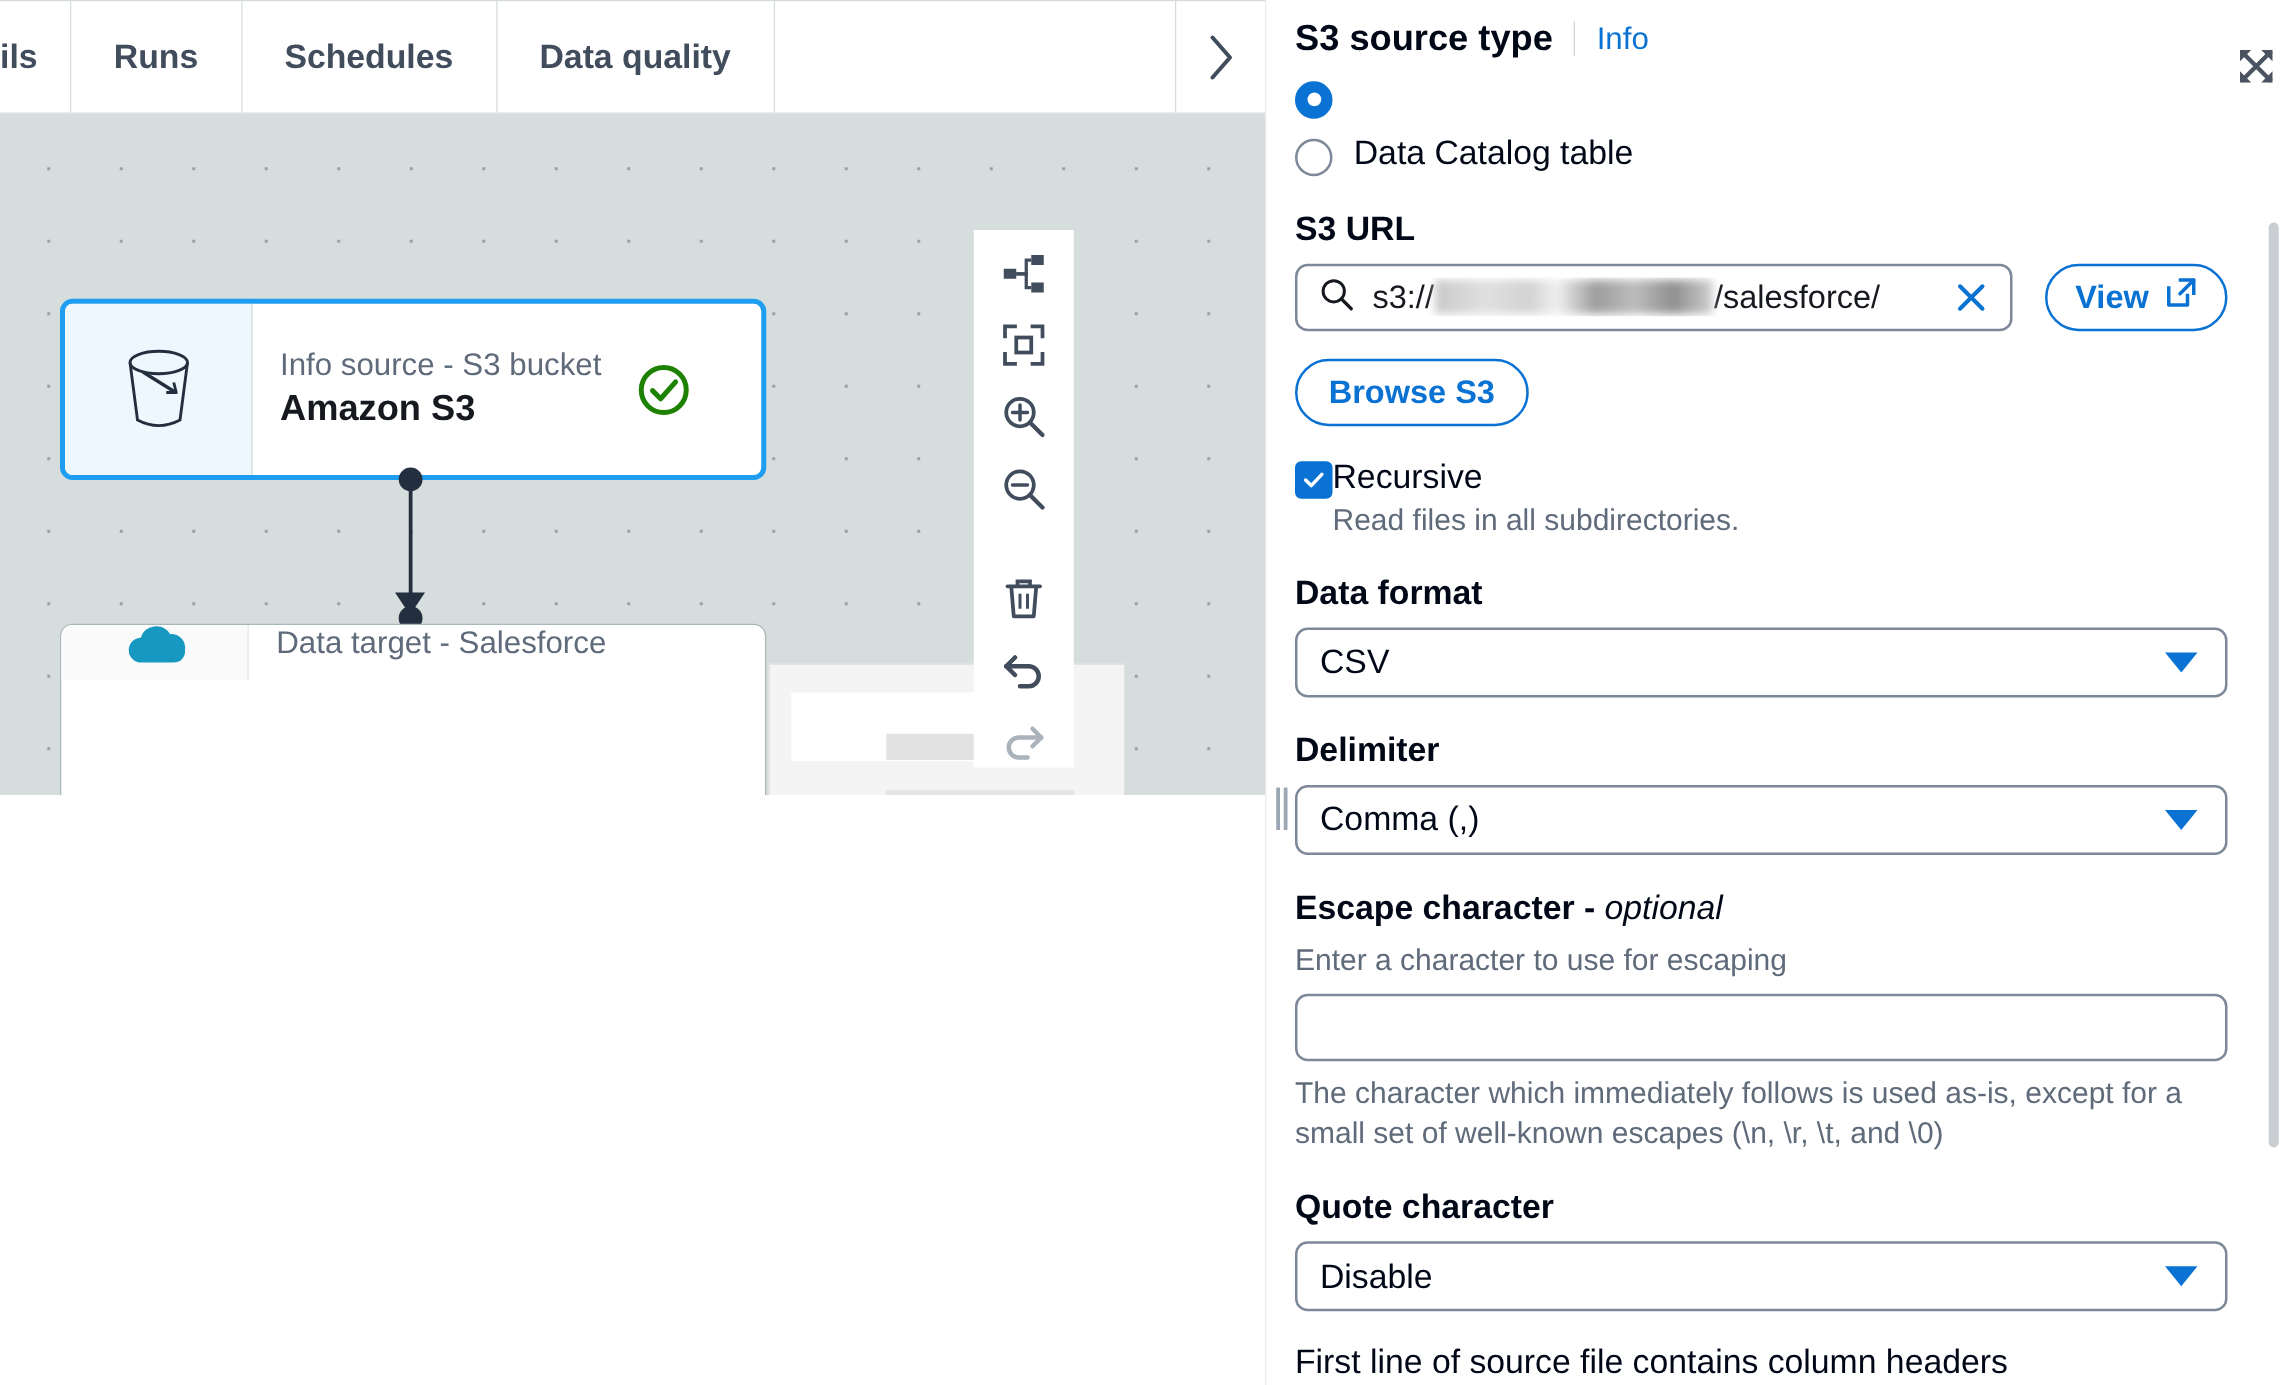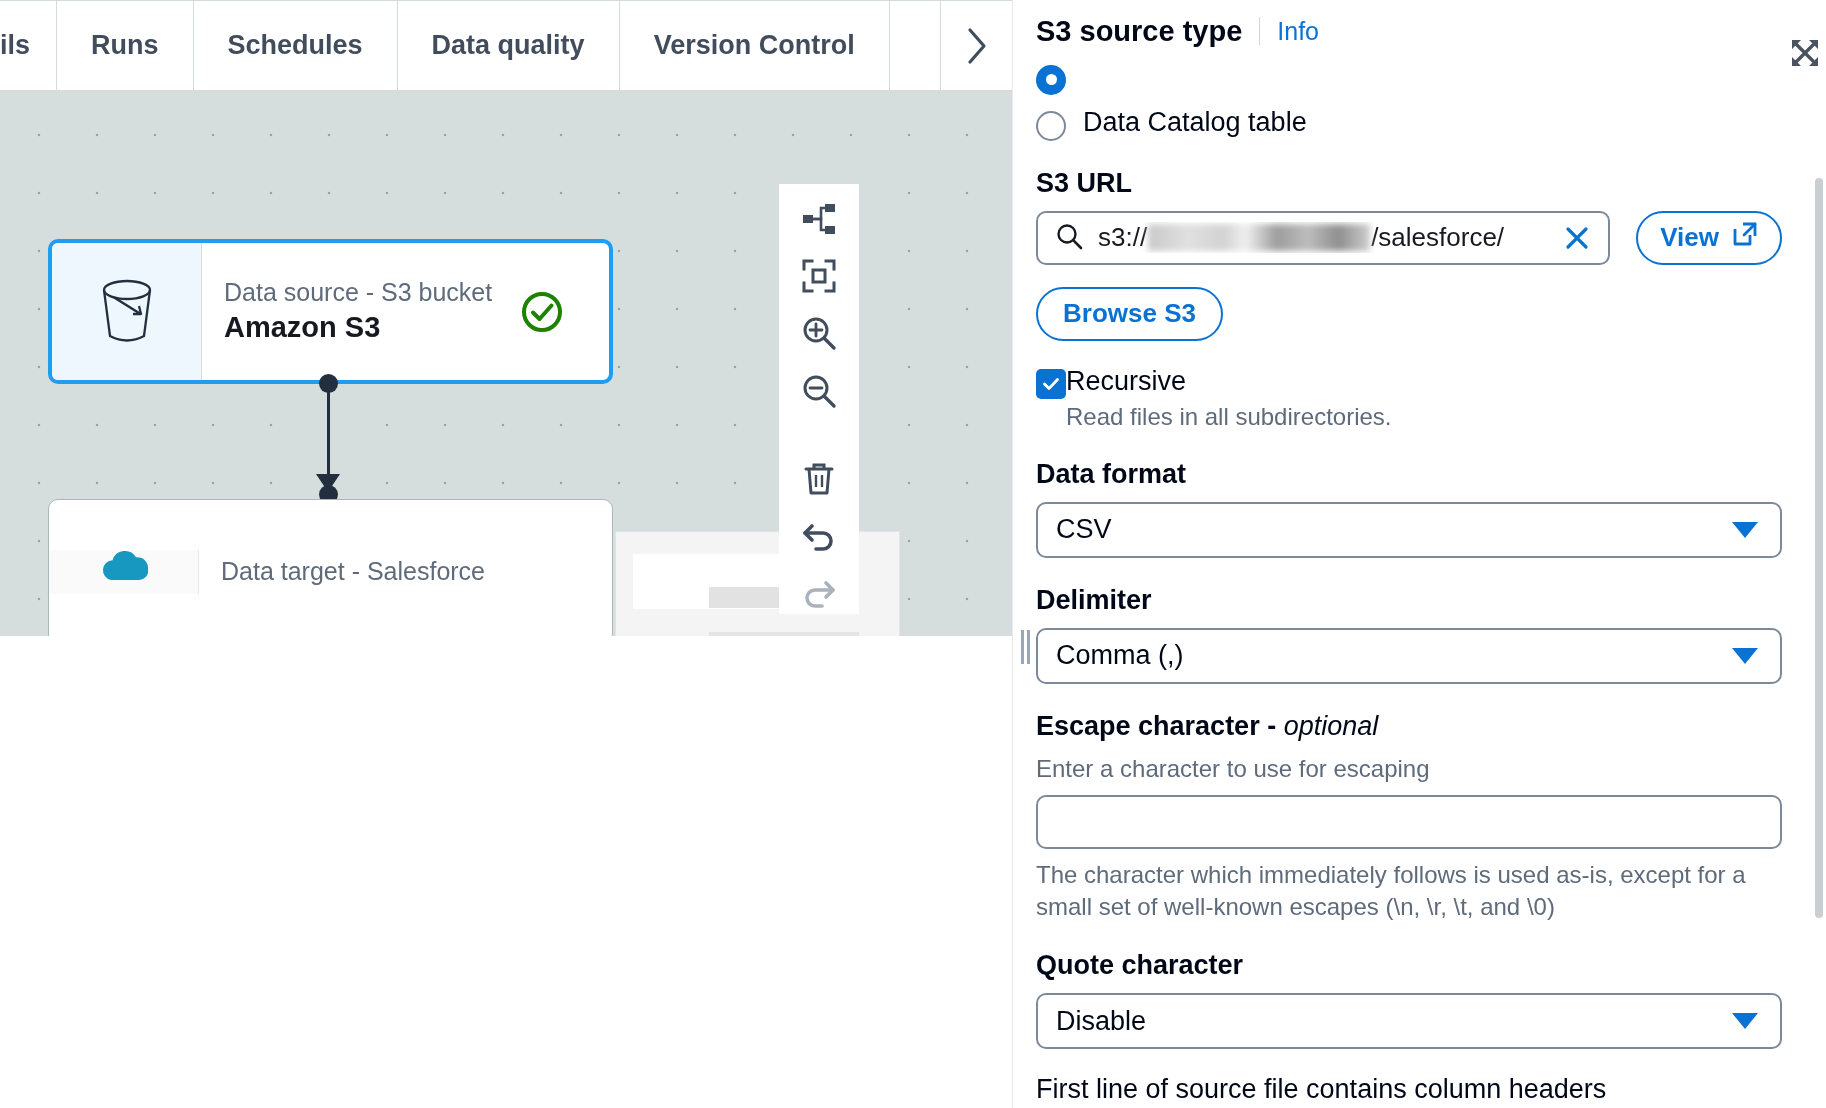--- a/index.html
+++ b/index.html
@@ -100,21 +100,21 @@
   }
   #port-tgt-top { left: 319px; top: 394px; }
 
   
   #node-target {
     position: absolute; left: 48px; top: 408px;
     width: 565px; height: 145px;
     background: #ffffff;
     border: 1px solid #aab7b8;
     border-radius: 10px;
-    display: flex; align-items: center;
+    display: flex; align-items: flex-start;
     overflow: hidden;
   }
   #node-target .node-icon-pane {
     width: 150px; background: #fafafa;
     border-right: 1px solid #e3e8e8;
     display: flex; align-items: center; justify-content: center;
   }
   #node-target .node-body {
     flex: 1; display: flex; align-items: center; padding-left: 22px;
   }
@@ -304,23 +304,20 @@
         </div>
       <div class="tab">
           <span>Runs</span>
         </div>
       <div class="tab">
           <span>Schedules</span>
         </div>
       <div class="tab">
           <span>Data quality</span>
         </div>
-      <div class="tab">
-          <span>Version Control</span>
-        </div>
       <div id="tabstrip-spacer"></div>
       <div id="tab-overflow">
         <svg width="26" height="40" viewBox="0 0 26 40" fill="none" aria-hidden="true">
           <path d="M6 4 L20 20 L6 36" stroke="#414d5c" stroke-width="3.2" fill="none" stroke-linecap="round" stroke-linejoin="round"></path>
         </svg>
       </div>
     </div>
 
     <div id="canvas">
 
@@ -330,21 +327,21 @@
         <div class="node-icon-pane">
           <svg width="64" height="72" viewBox="0 0 64 72" fill="none" aria-hidden="true">
             <ellipse cx="32" cy="14" rx="23" ry="9" stroke="#232f3e" stroke-width="2.3" fill="none"></ellipse>
             <path d="M9 14 L15 60 Q32 69 49 60 L55 14" stroke="#232f3e" stroke-width="2.3" fill="none"></path>
             <path d="M20 22 L44 37" stroke="#232f3e" stroke-width="2.6" stroke-linecap="round"></path>
             <path d="M44 30 L46 38 L38 38" stroke="#232f3e" stroke-width="2.3" fill="none" stroke-linejoin="round"></path>
           </svg>
         </div>
         <div class="node-body">
           <div class="node-text">
-            <div class="node-subtitle">Data source - S3 bucket</div>
+            <div class="node-subtitle">Info source - S3 bucket</div>
             <div class="node-title">Amazon S3</div>
           </div>
           <div class="node-status">
             <svg width="48" height="48" viewBox="0 0 48 48" fill="none" aria-hidden="true">
               <circle cx="24" cy="24" r="18" stroke="#1d8102" stroke-width="4" fill="none"></circle>
               <path d="M15 24.5 L21.5 31 L33.5 17.5" stroke="#1d8102" stroke-width="4" fill="none" stroke-linecap="round" stroke-linejoin="round"></path>
             </svg>
           </div>
         </div>
       </div>

